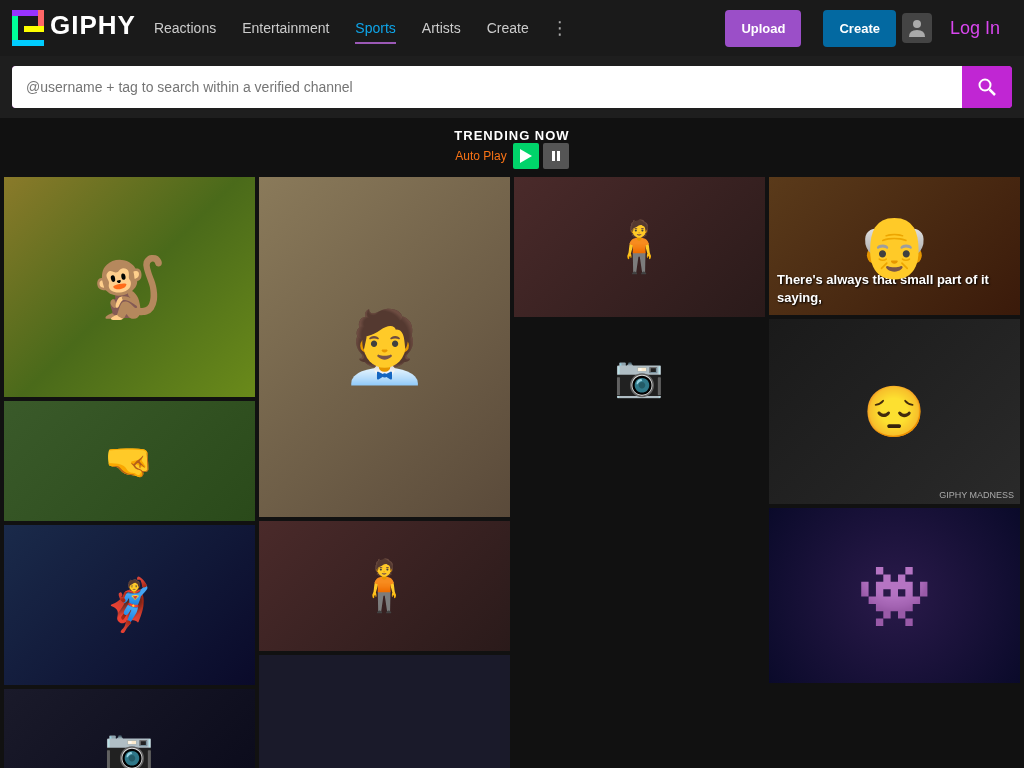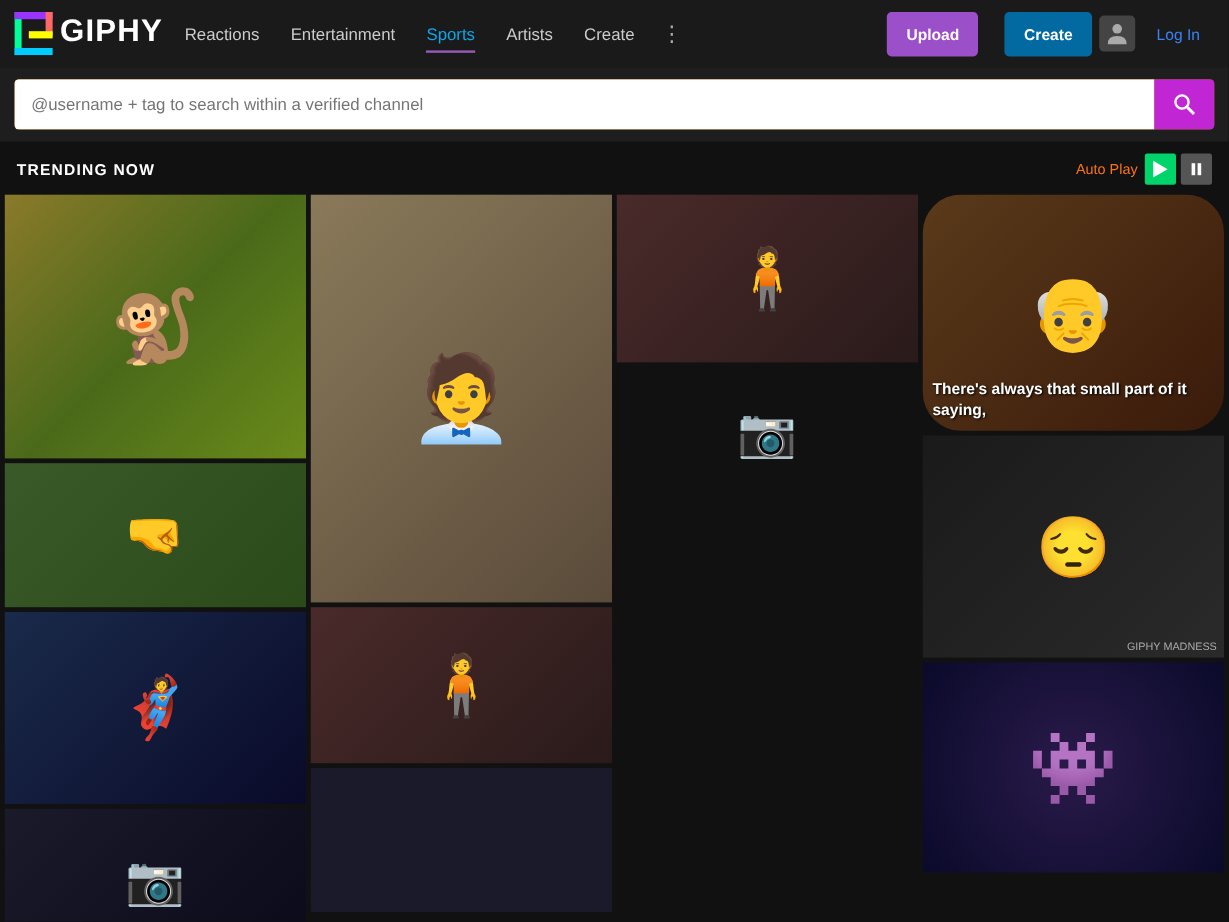--- a/index.html
+++ b/index.html
@@ -92,24 +92,24 @@
       padding: 11px 16px;
       border-radius: 4px;
       font-size: 13px;
       font-weight: bold;
       cursor: pointer;
       margin-left: 16px;
     }
 
     .btn-login {
       background: transparent;
-      color: #3b82f6;
+      color: #d946ef;
       border: none;
       padding: 7px 12px;
-      font-size: 13px;
+      font-size: 18px;
       cursor: pointer;
       display: flex;
       align-items: center;
       gap: 6px;
     }
 
     .user-icon {
       width: 30px;
       height: 30px;
       background: #444;
@@ -125,21 +125,21 @@
     #search-bar {
       background: #1e1e1e;
       padding: 10px 12px;
       display: flex;
       align-items: center;
     }
 
     #search-container {
       display: flex;
       flex: 1;
-      background: #a16207;
+      background: #d946ef;
       border-radius: 4px;
       overflow: hidden;
       height: 42px;
     }
 
     #search-input {
       flex: 1;
       border: none;
       outline: none;
       padding: 0 14px;
@@ -157,20 +157,21 @@
       justify-content: center;
       cursor: pointer;
     }
 
     
     #trending-header {
       display: flex;
       align-items: center;
       justify-content: space-between;
       padding: 10px 14px 8px;
+      flex-direction: column;
     }
 
     .trending-label {
       font-size: 13px;
       font-weight: bold;
       color: #fff;
       letter-spacing: 1px;
     }
 
     .autoplay-controls {
@@ -477,21 +478,21 @@
     <div class="gif-item col2-item2 man-red-gif"></div>
     <div class="gif-item col2-item3" style="background:#1a1a2a;"></div>
   </div>
 
   <div class="col">
     <div class="gif-item man-red-gif" style="height:140px;"></div>
     <div class="gif-item bottom-gif" style="height:110px;background:#111;"></div>
   </div>
 
   <div class="col">
-    <div class="gif-item man-glasses-gif" style="height:197px;position:relative;border-radius:32px;">
+    <div class="gif-item man-glasses-gif" style="height:138px;position:relative;">
       <div class="gif-overlay-text" style="font-size:13px;line-height:1.4;">There's always that small part of it saying,</div>
     </div>
     <div class="gif-item man-face-gif" style="height:185px;position:relative;">
       <div style="position:absolute;bottom:4px;right:6px;font-size:9px;color:#aaa;">GIPHY MADNESS</div>
     </div>
     <div class="gif-item alien-gif" style="height:175px;"></div>
   </div>
 
 </div>
 

